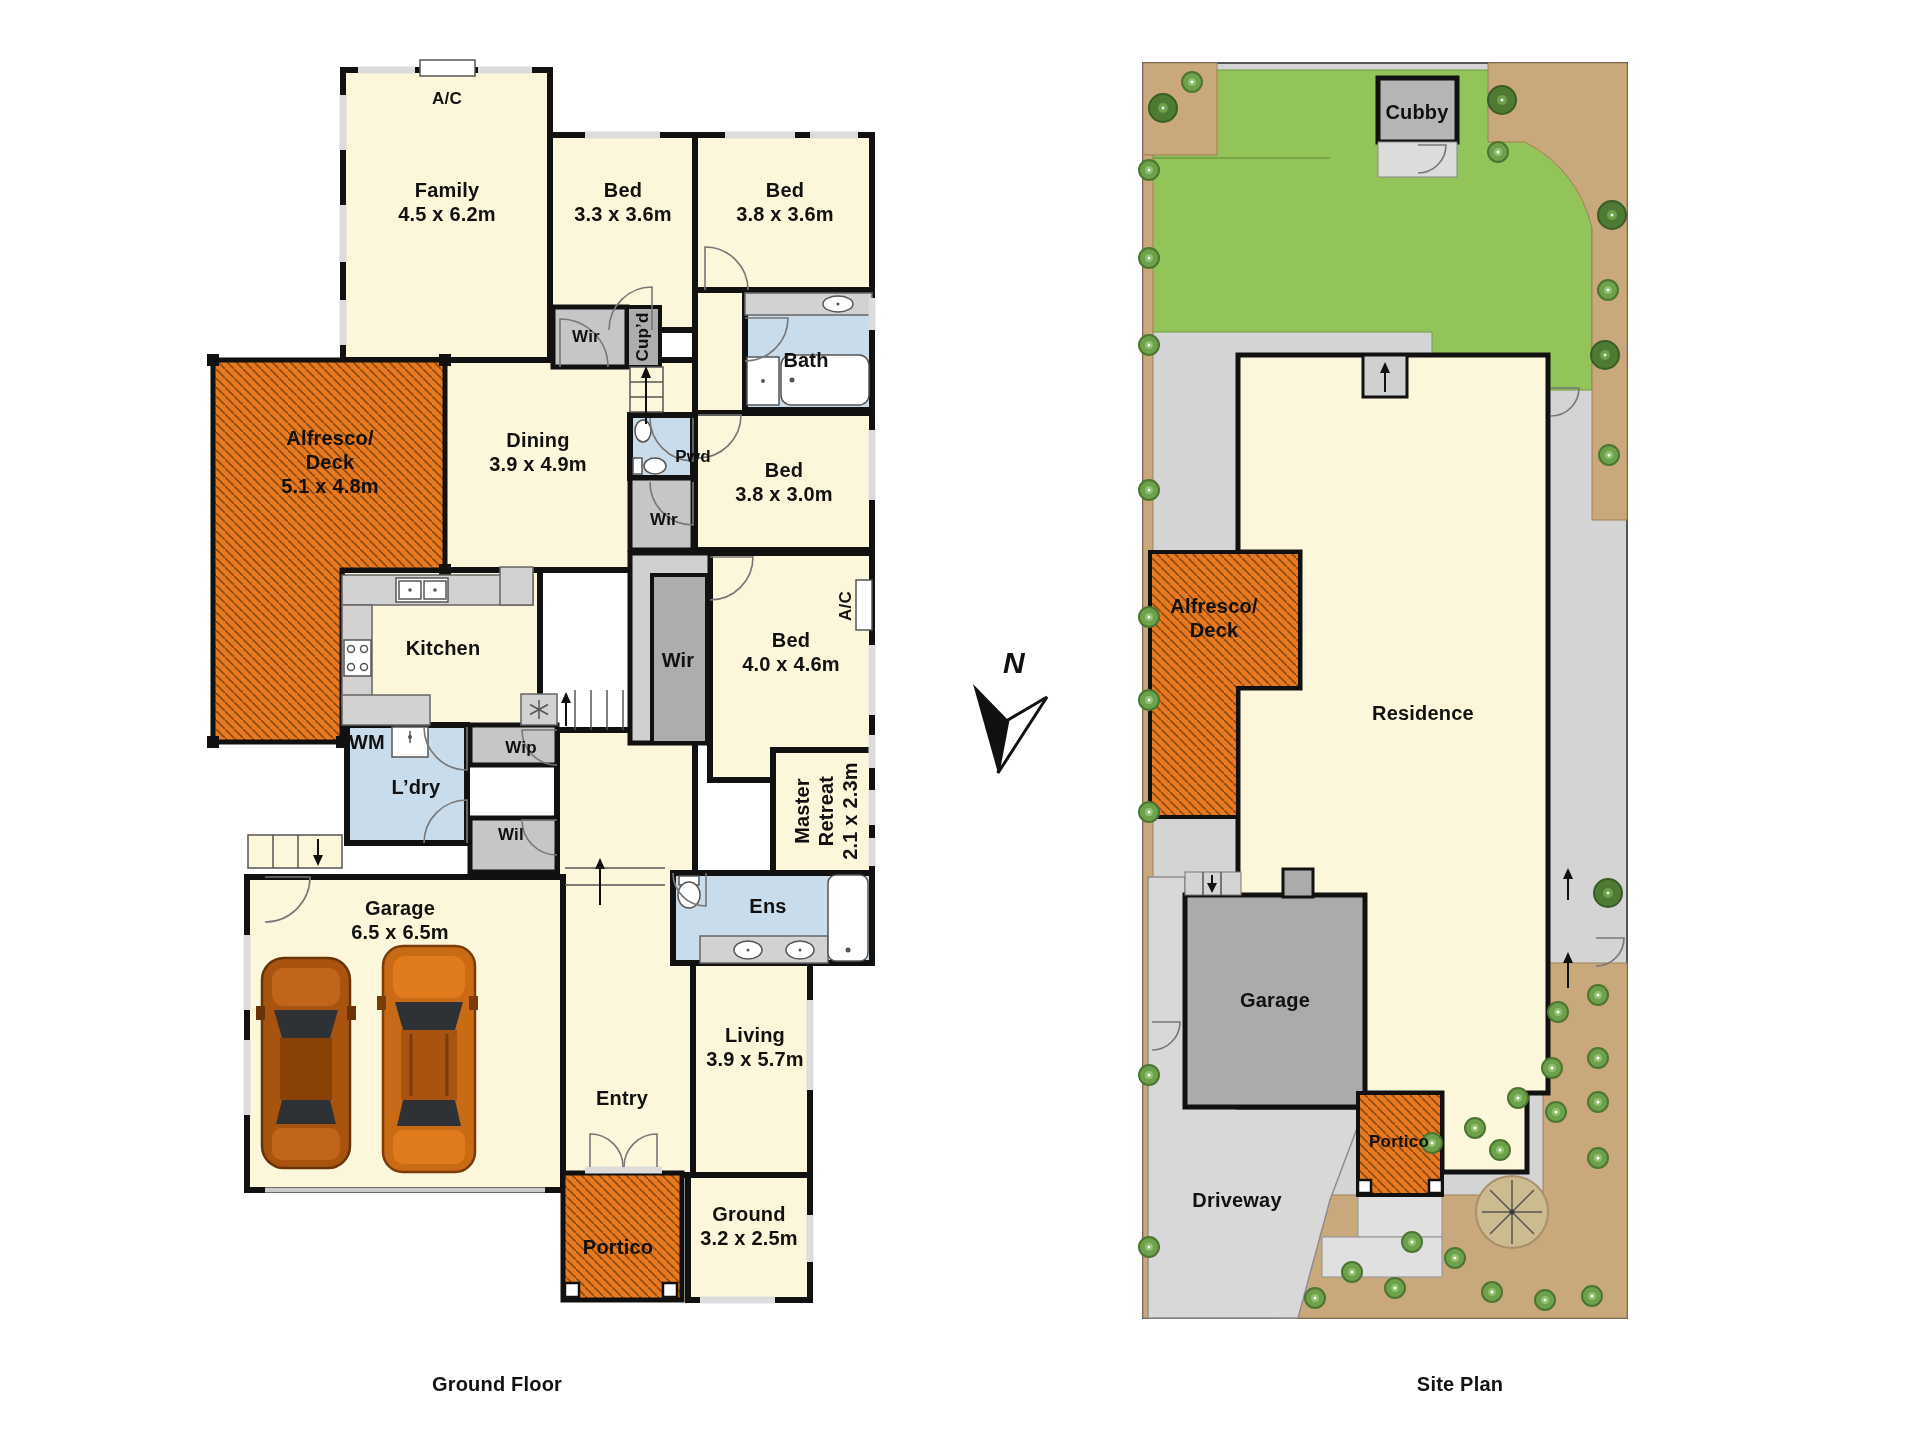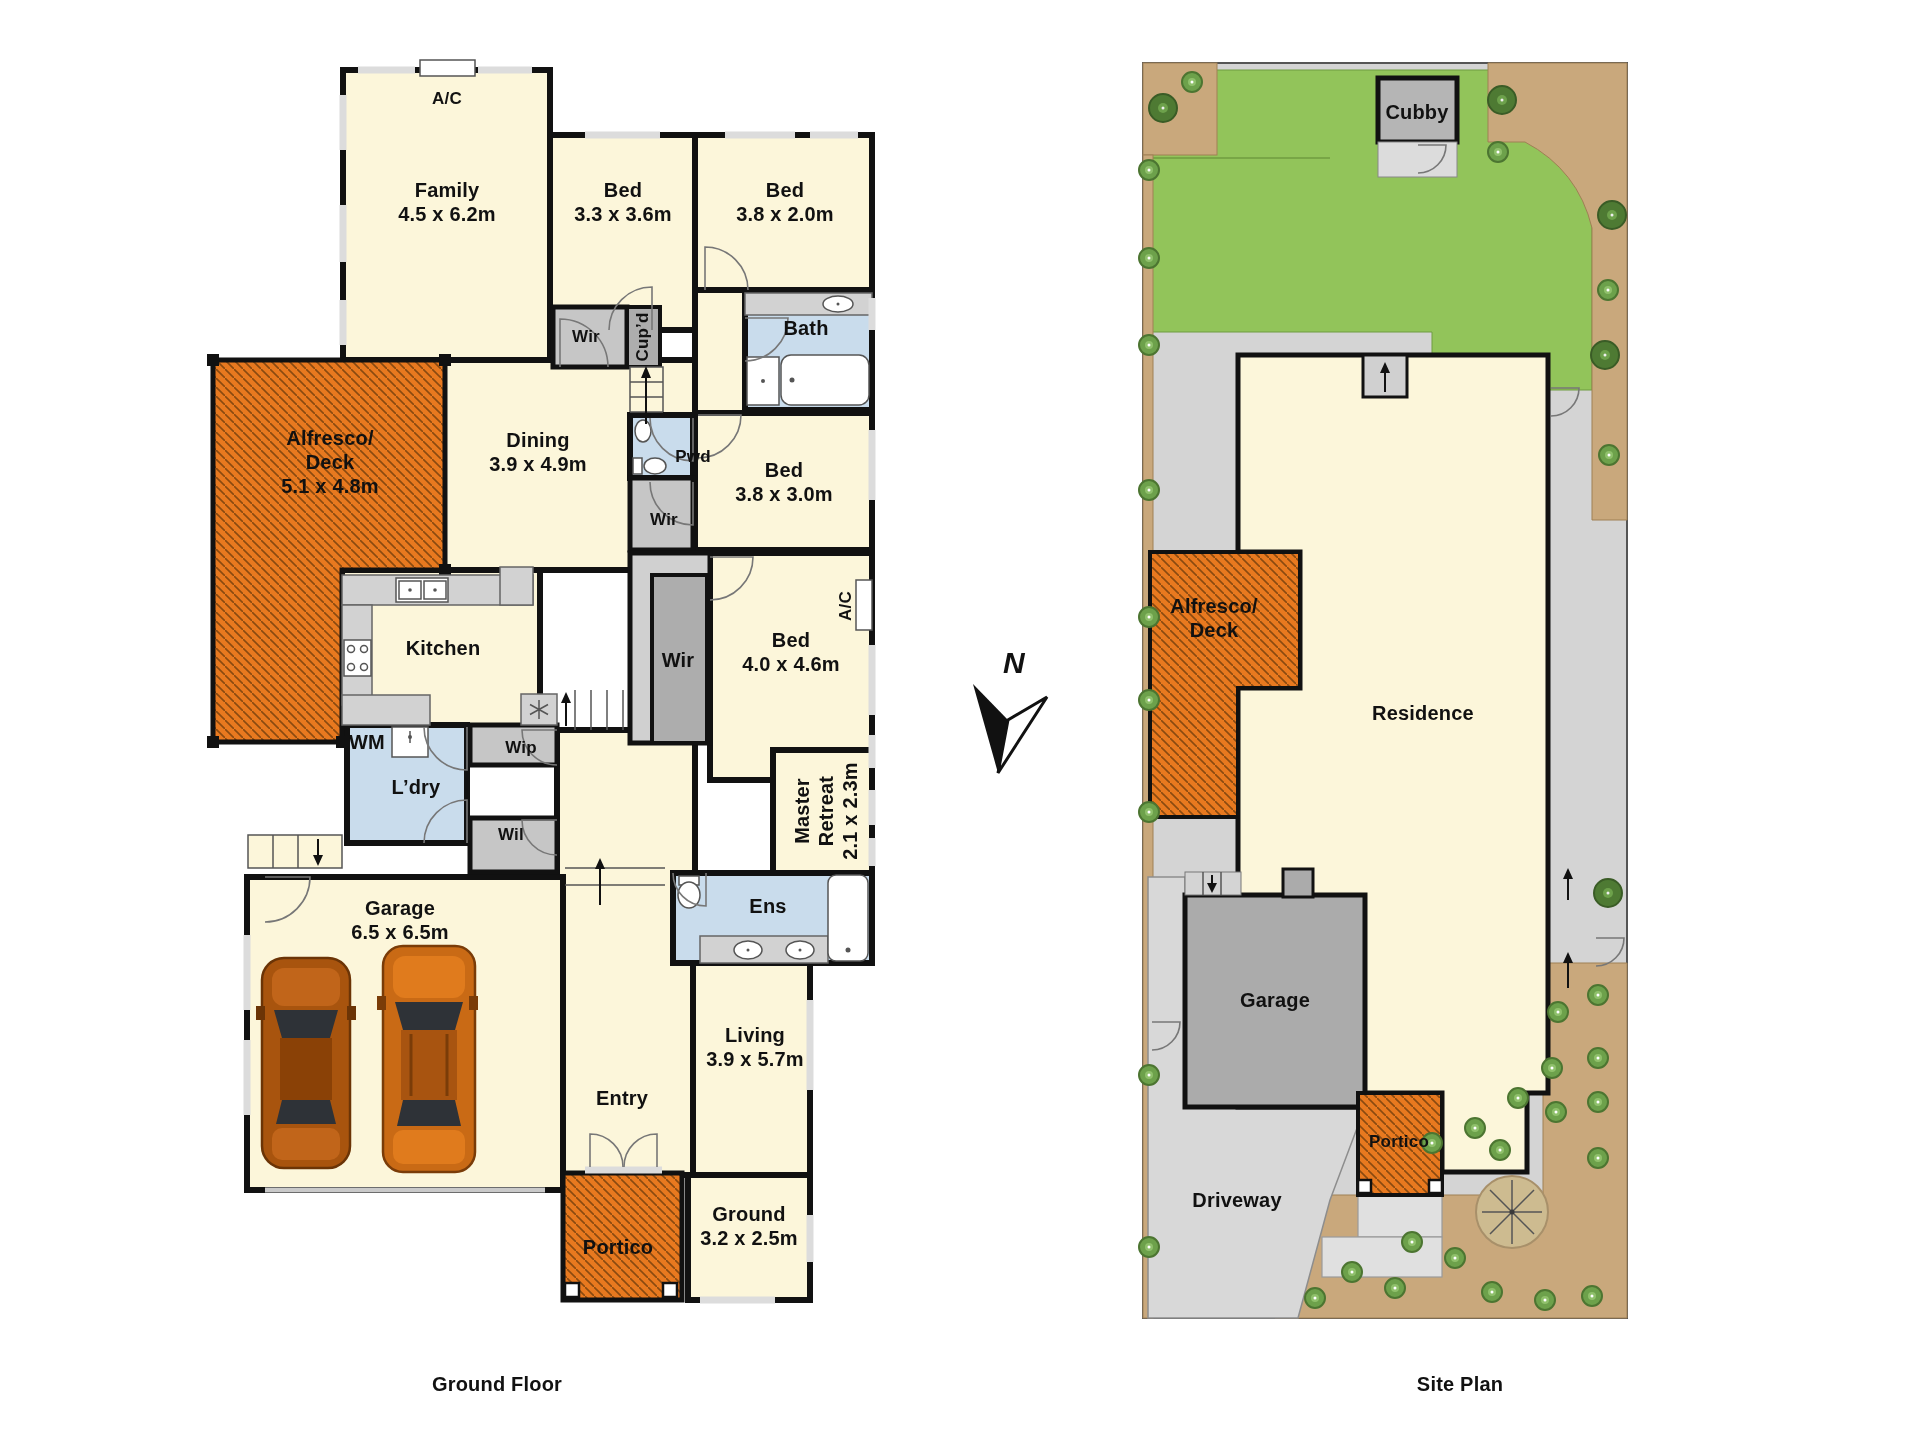--- a/index.html
+++ b/index.html
@@ -335,23 +335,23 @@
 <div class="lbl" style="left:447px;top:202px">
       <span>Family</span>
       <span>4.5 x 6.2m</span>
     </div>
 <div class="lbl" style="left:623px;top:202px">
       <span>Bed</span>
       <span>3.3 x 3.6m</span>
     </div>
 <div class="lbl" style="left:785px;top:202px">
       <span>Bed</span>
-      <span>3.8 x 2.0m</span>
-    </div>
-<div class="lbl" style="left:806px;top:328px">
+      <span>3.8 x 3.6m</span>
+    </div>
+<div class="lbl" style="left:806px;top:360px">
       <span>Bath</span>
     </div>
 <div class="lbl sm" style="left:586px;top:337px">
       <span>Wir</span>
     </div>
 <div class="lbl sm rot" style="left:643px;top:337px">
       <span>Cup’d</span>
     </div>
 <div class="lbl" style="left:330px;top:462px">
       <span>Alfresco/</span>

